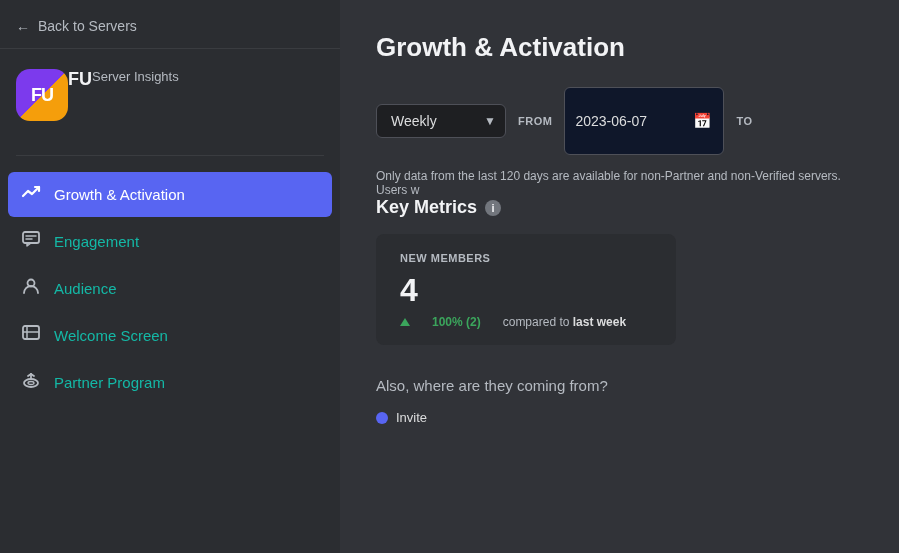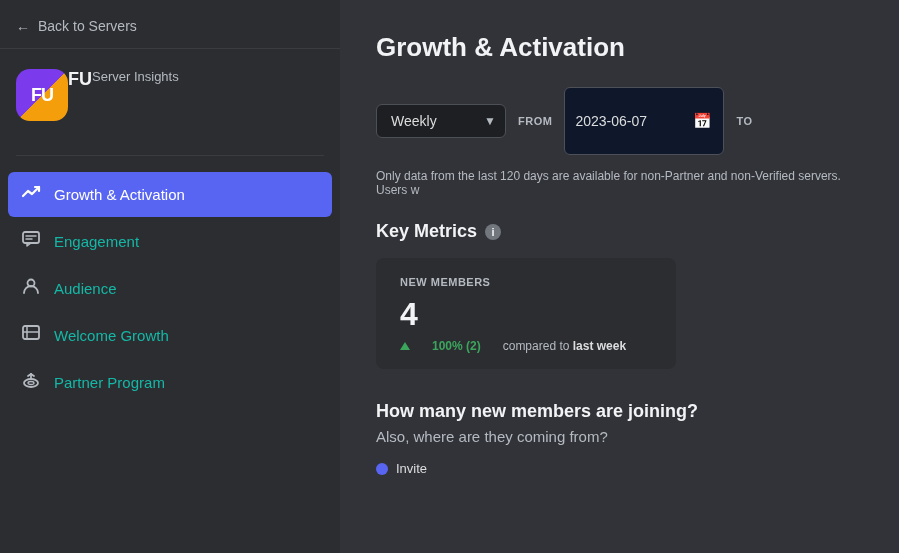--- a/index.html
+++ b/index.html
@@ -209,21 +209,20 @@
       font-size: 11px;
       font-weight: 700;
       color: #b5bac1;
       letter-spacing: 0.5px;
       text-transform: uppercase;
     }
 
     .info-text {
       font-size: 12px;
       color: #b5bac1;
-      margin-bottom: 24px;
       max-width: 600px;
     }
 
     .section-title {
       font-size: 18px;
       font-weight: 700;
       color: #f2f3f5;
       margin-bottom: 16px;
       display: flex;
       align-items: center;
@@ -402,21 +401,21 @@
 
 
     <div class="nav-item">
       <span class="nav-icon">
         <svg width="20" height="20" viewBox="0 0 20 20" fill="none">
           <rect x="2" y="3" width="16" height="13" rx="2" stroke="#b5bac1" stroke-width="1.8" fill="none"></rect>
           <line x1="6" y1="3" x2="6" y2="16" stroke="#b5bac1" stroke-width="1.5"></line>
           <line x1="2" y1="9" x2="18" y2="9" stroke="#b5bac1" stroke-width="1.5"></line>
         </svg>
       </span>
-      <span>Welcome Growth</span>
+      <span>Welcome Screen</span>
     </div>
 
     <div class="nav-item">
       <span class="nav-icon">
         <svg width="20" height="20" viewBox="0 0 20 20" fill="none">
           <ellipse cx="10" cy="13" rx="7" ry="4" stroke="#b5bac1" stroke-width="1.8" fill="none"></ellipse>
           <ellipse cx="10" cy="13" rx="3" ry="1.5" stroke="#b5bac1" stroke-width="1.3" fill="none"></ellipse>
           <line x1="10" y1="4" x2="10" y2="9" stroke="#b5bac1" stroke-width="1.8" stroke-linecap="round"></line>
           <line x1="7" y1="6" x2="10" y2="4" stroke="#b5bac1" stroke-width="1.8" stroke-linecap="round"></line>
           <line x1="13" y1="6" x2="10" y2="4" stroke="#b5bac1" stroke-width="1.8" stroke-linecap="round"></line>
@@ -468,21 +467,20 @@
         <span class="trend-up"></span>
         <span class="trend-positive">100% (2)</span>
         <span class="metric-change-text">compared to <strong>last week</strong></span>
       </div>
     </div>
 
 
   </div>
 
   <div>
-    <div class="join-section-title">How many new members are joining?</div>
     <div class="join-section-sub">Also, where are they coming from?</div>
     <div class="legend-row">
       <span class="legend-dot"></span>
       <span>Invite</span>
     </div>
   </div>
 
 </main>
 
 </body></html>

